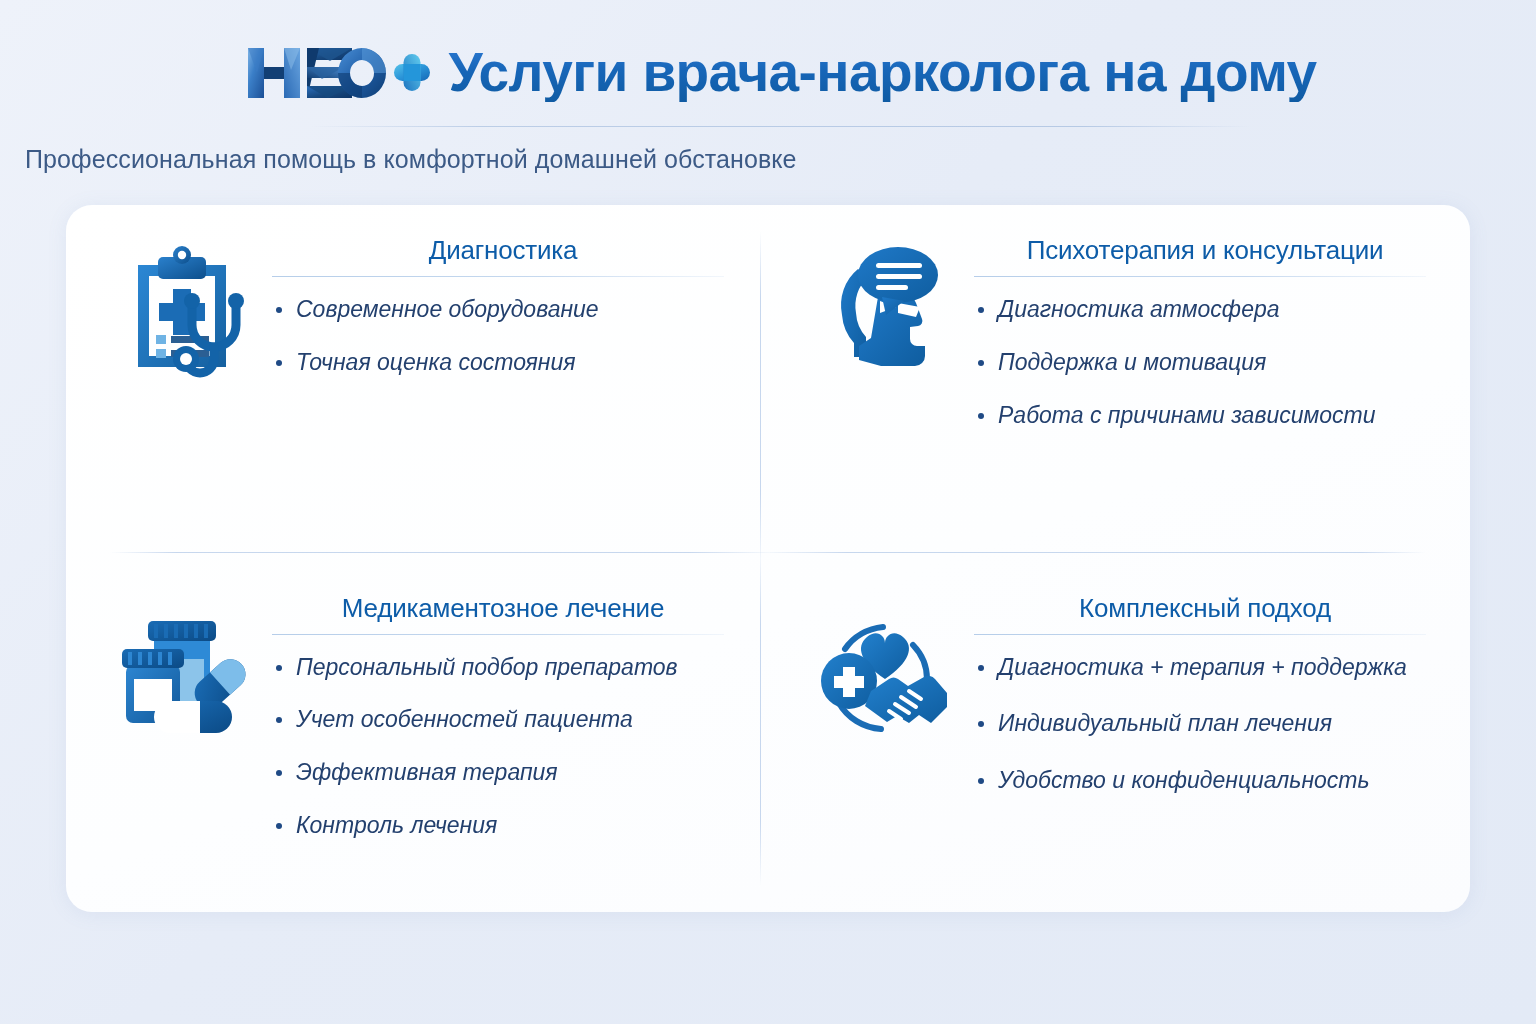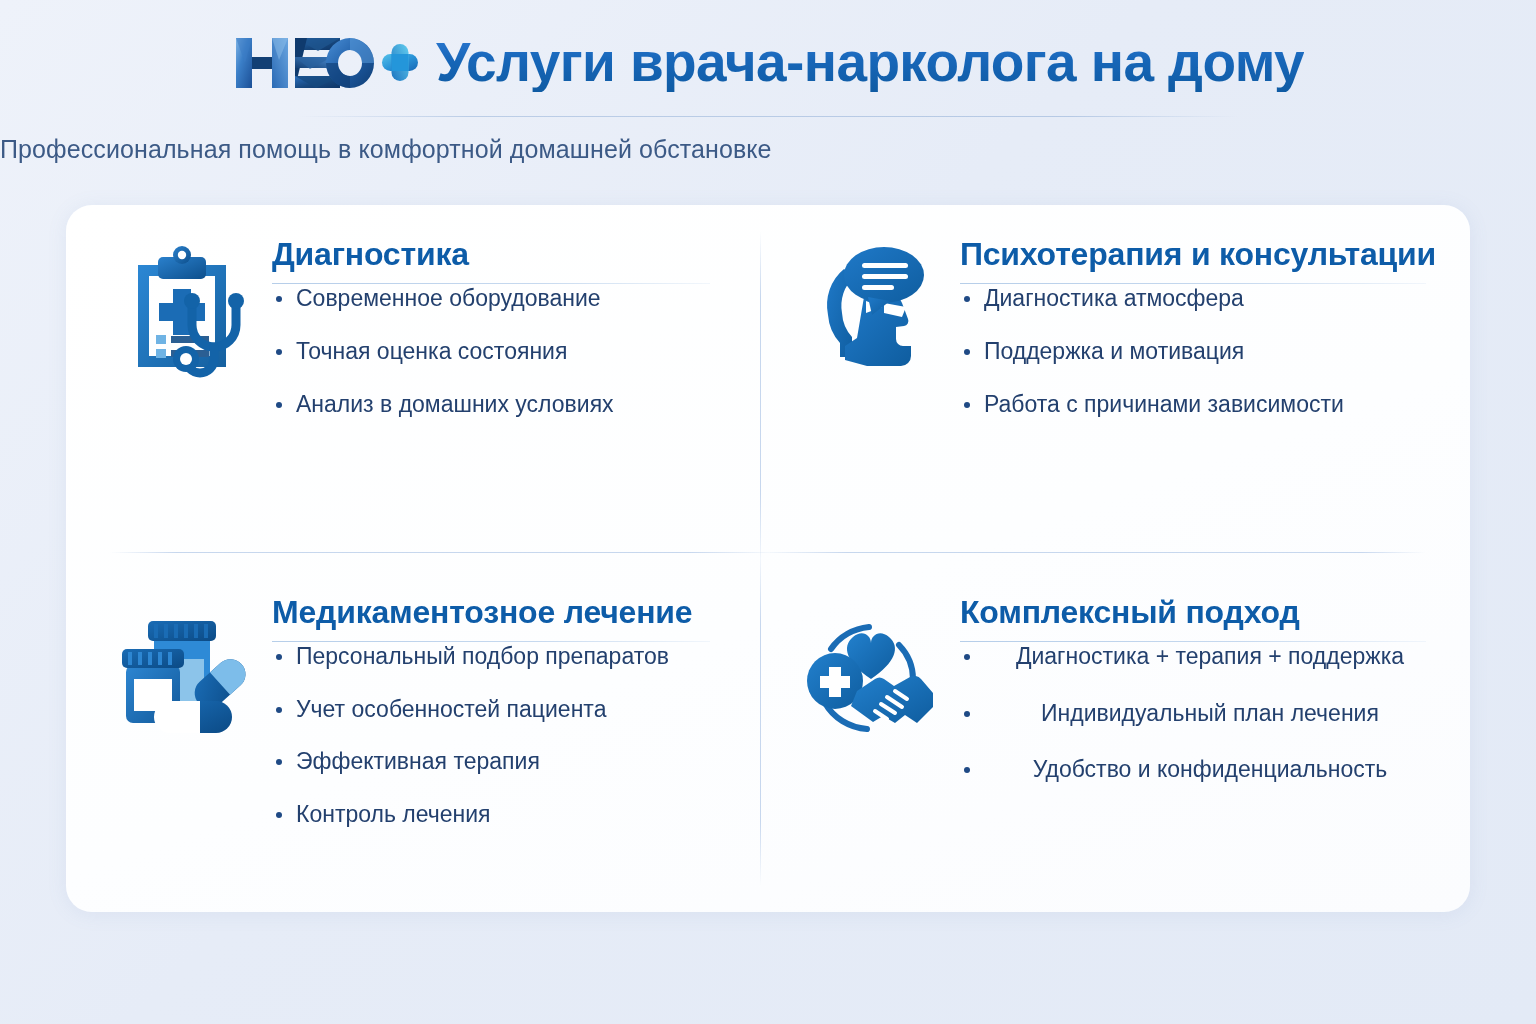--- a/index.html
+++ b/index.html
@@ -12,22 +12,23 @@
   }
 
   body {
     font-family: "Liberation Sans", "DejaVu Sans", sans-serif;
     background: linear-gradient(135deg, #eef2fa 0%, #e6ecf7 45%, #e3eaf6 100%);
     position: relative;
   }
 
   
   .header {
-    padding-top: 24px;
+    padding-top: 34px;
     position: relative;
+    margin-left: 25px;
   }
 
   .header-row {
     display: flex;
     align-items: center;
     justify-content: center;
     gap: 18px;
     height: 78px;
   }
 
@@ -143,40 +144,43 @@
 
   .card.r2 .card-icon { padding-top: 22px; }
 
   .card-body {
     flex: 1 1 auto;
     padding-left: 14px;
     min-width: 0;
   }
 
   .card-title {
-    font-size: 32px;
-    font-weight: bold;
+    font-size: 26px;
+    font-weight: normal;
     color: #0d5ca8;
     letter-spacing: -0.2px;
     white-space: nowrap;
     line-height: 1.2;
+    text-align: center;
   }
 
   .title-rule {
     height: 1px;
     margin-top: 10px;
     margin-right: 10px;
     background: linear-gradient(90deg,
         rgba(178,203,232,0.95) 0%,
         rgba(188,210,236,0.85) 60%,
         rgba(205,222,242,0.25) 100%);
   }
 
   .bullets {
     list-style: none;
+    margin-top: 18px;
+    font-style: italic;
   }
 
   .bullets li {
     position: relative;
     font-size: 23px;
     color: #23406e;
     padding-left: 24px;
     margin-bottom: 24px;
     line-height: 1.25;
     white-space: nowrap;
@@ -188,21 +192,21 @@
     content: "";
     position: absolute;
     left: 4px;
     top: 12px;
     width: 6px;
     height: 6px;
     border-radius: 50%;
     background: #1f4a85;
   }
 
-  .card-4 .bullets li { margin-bottom: 28px; text-align: center; }
+  .card-4 .bullets li { margin-bottom: 28px; }
 </style>
 </head>
 <body>
 
 <div class="header">
   <div class="header-row">
 
     <svg class="logo" width="186" height="66" viewBox="0 0 186 66" aria-label="НЕО+">
       <defs>
         <linearGradient id="gH" x1="0" y1="0" x2="1" y2="1">
@@ -318,21 +322,20 @@
           <circle cx="70" cy="116" r="13" fill="#1363a8"></circle>
           <circle cx="70" cy="116" r="6" fill="#ffffff"></circle>
         </svg>
       </div>
       <div class="card-body">
         <div class="card-title">Диагностика</div>
         <div class="title-rule"></div>
         <ul class="bullets">
           <li>Современное оборудование</li>
           <li>Точная оценка состояния</li>
-          <li>Анализ в домашних условиях</li>
         </ul>
       </div>
     </div>
 
     <div class="card card-2">
       <div class="card-icon">
         <svg width="128" height="132" viewBox="0 0 128 132">
           <defs>
             <linearGradient id="c2a" x1="0" y1="0" x2="1" y2="1">
               <stop offset="0%" stop-color="#1f79c8"></stop>

